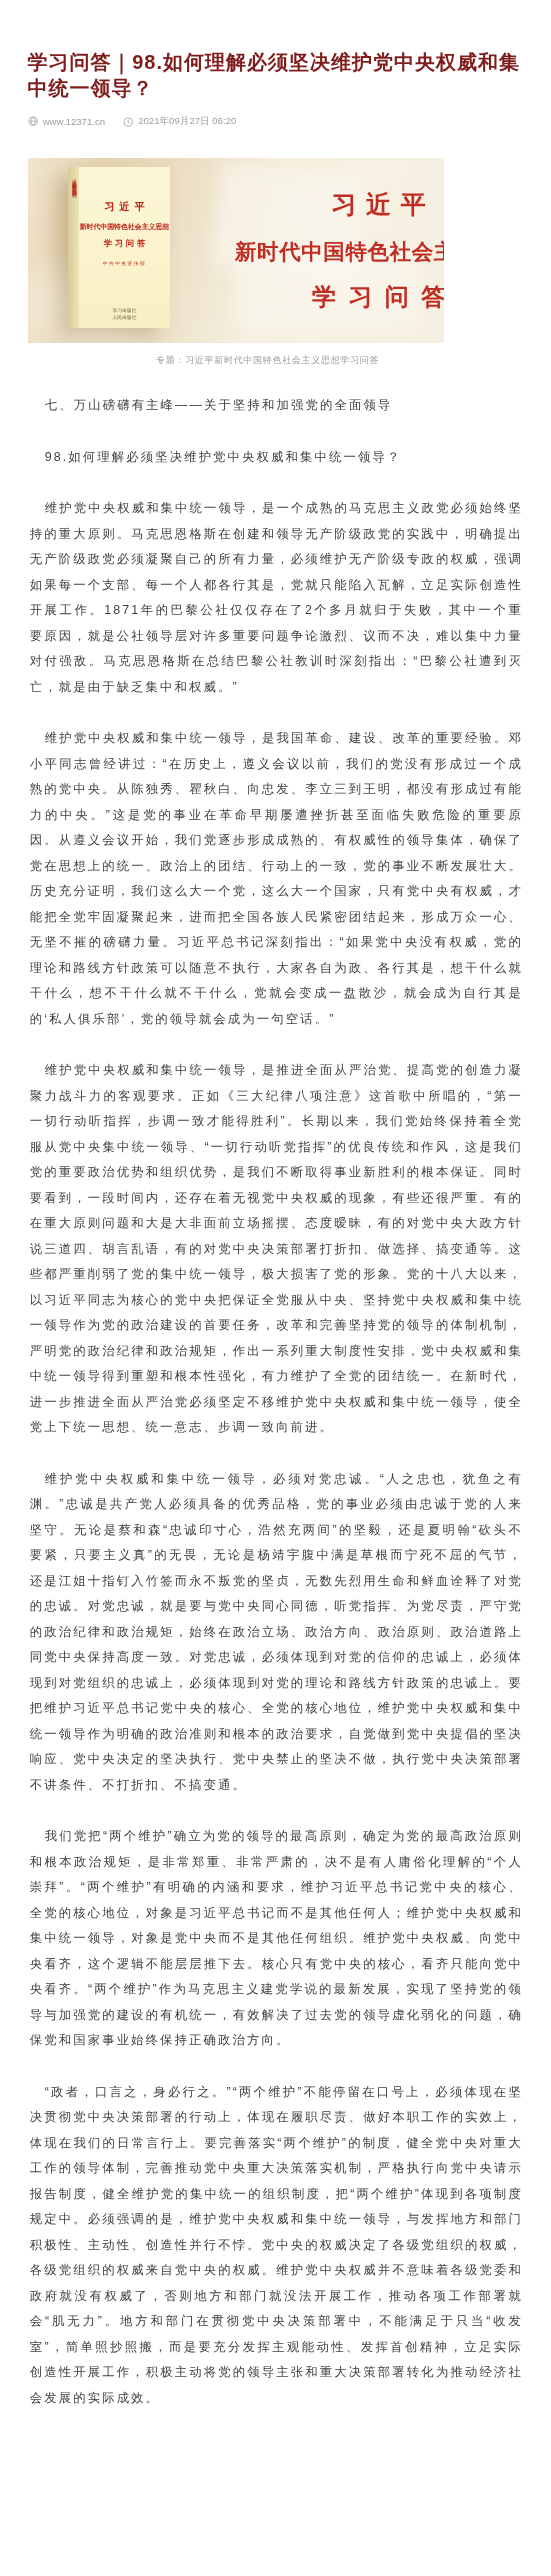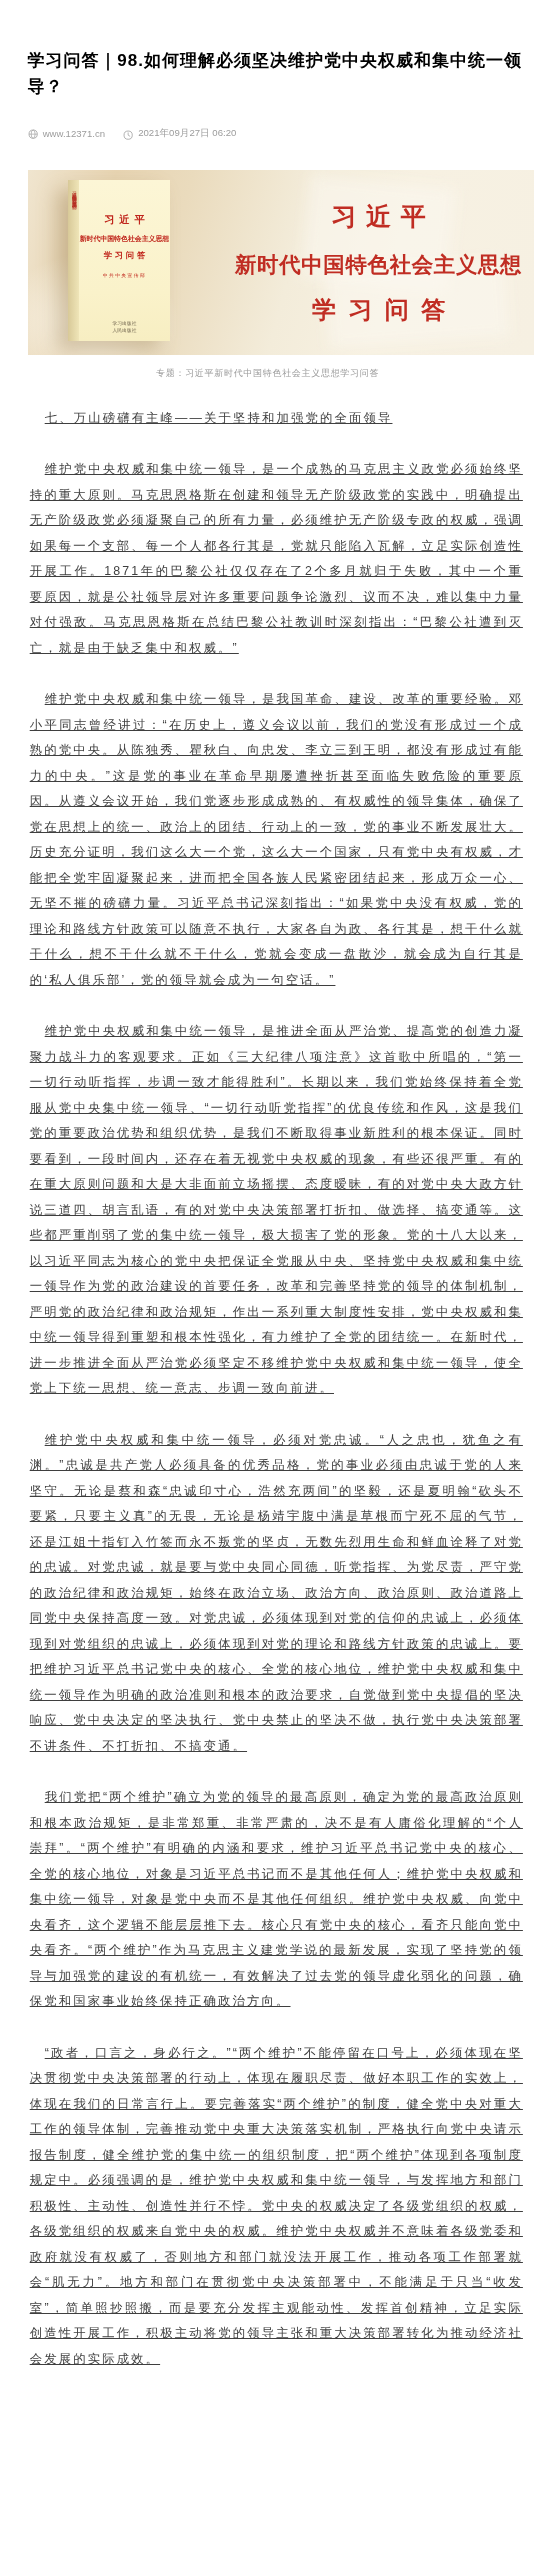--- a/index.html
+++ b/index.html
@@ -6,43 +6,43 @@
   html, body { margin: 0; padding: 0; background: #ffffff; }
   .page {
     width: 551px;
     min-height: 2576px;
     margin: 0 auto;
     padding: 37px 26px 41px 27.6px;
     font-family: "Liberation Sans", "DejaVu Sans", sans-serif;
     background: #ffffff;
   }
   .title {
-    font-size: 17px;
+    font-size: 20px;
     line-height: 25.5px;
     font-weight: bold;
-    color: #000000;
+    color: #7f1d1d;
     letter-spacing: 1px;
   }
   .meta {
     margin-top: 11.7px;
     display: flex;
     align-items: center;
     color: #9c9c9c;
     font-size: 9.6px;
   }
-  .meta-item { display: flex; align-items: flex-end; margin-top: 16px; }
+  .meta-item { display: flex; align-items: flex-end; }
   .meta-item + .meta-item { margin-left: 18px; }
   .meta-item .icon { margin-right: 4.8px; display: inline-flex; }
   .meta-item .icon svg { width: 10.3px; height: 10.3px; display: block; }
 
   
   .banner {
     position: relative;
     margin-top: 30px;
-    width: 506px;
+    width: 416px;
     height: 185px;
     overflow: hidden;
     background: linear-gradient(105deg,
       #f0e5cf 0%, #e7d4b2 16%, #eadbbd 30%,
       #f3ecda 52%, #f7f1e2 70%, #f6f0e2 100%);
   }
   .banner-glow {
     position: absolute; left: -27.6px; top: 83px; width: 179px; height: 138px;
     background: radial-gradient(closest-side, rgba(255,252,244,0.9), rgba(255,252,244,0));
   }
@@ -115,21 +115,20 @@
 
   
   .article { color: #3f3f3f; }
   .article .blk {
     margin: 26px 2.1px 0 2.1px;
     font-size: 12.4px;
     line-height: 25.5px;
     letter-spacing: 2.1px;
     text-indent: 15px;
     text-align: justify;
-    text-decoration: underline;
   }
 </style>
 </head>
 <body>
 
 <div class="page">
 
   <h1 class="title">学习问答｜98.如何理解必须坚决维护党中央权威和集中统一领导？</h1>
 
   <div class="meta">
@@ -179,20 +178,21 @@
       <div class="bh1">习近平</div>
       <div class="bh2">新时代中国特色社会主义思想</div>
       <div class="bh3">学习问答</div>
     </div>
   </div>
 
   <div class="caption">专题：习近平新时代中国特色社会主义思想学习问答</div>
 
   <div class="article">
     <div class="blk">七、万山磅礴有主峰——关于坚持和加强党的全面领导</div>
+    <div class="blk">98.如何理解必须坚决维护党中央权威和集中统一领导？</div>
 
     <p class="blk">维护党中央权威和集中统一领导，是一个成熟的马克思主义政党必须始终坚持的重大原则。马克思恩格斯在创建和领导无产阶级政党的实践中，明确提出无产阶级政党必须凝聚自己的所有力量，必须维护无产阶级专政的权威，强调如果每一个支部、每一个人都各行其是，党就只能陷入瓦解，立足实际创造性开展工作。1871年的巴黎公社仅仅存在了2个多月就归于失败，其中一个重要原因，就是公社领导层对许多重要问题争论激烈、议而不决，难以集中力量对付强敌。马克思恩格斯在总结巴黎公社教训时深刻指出：“巴黎公社遭到灭亡，就是由于缺乏集中和权威。”</p>
     <p class="blk">维护党中央权威和集中统一领导，是我国革命、建设、改革的重要经验。邓小平同志曾经讲过：“在历史上，遵义会议以前，我们的党没有形成过一个成熟的党中央。从陈独秀、瞿秋白、向忠发、李立三到王明，都没有形成过有能力的中央。”这是党的事业在革命早期屡遭挫折甚至面临失败危险的重要原因。从遵义会议开始，我们党逐步形成成熟的、有权威性的领导集体，确保了党在思想上的统一、政治上的团结、行动上的一致，党的事业不断发展壮大。历史充分证明，我们这么大一个党，这么大一个国家，只有党中央有权威，才能把全党牢固凝聚起来，进而把全国各族人民紧密团结起来，形成万众一心、无坚不摧的磅礴力量。习近平总书记深刻指出：“如果党中央没有权威，党的理论和路线方针政策可以随意不执行，大家各自为政、各行其是，想干什么就干什么，想不干什么就不干什么，党就会变成一盘散沙，就会成为自行其是的‘私人俱乐部’，党的领导就会成为一句空话。”</p>
 
 
     <p class="blk">维护党中央权威和集中统一领导，是推进全面从严治党、提高党的创造力凝聚力战斗力的客观要求。正如《三大纪律八项注意》这首歌中所唱的，“第一一切行动听指挥，步调一致才能得胜利”。长期以来，我们党始终保持着全党服从党中央集中统一领导、“一切行动听党指挥”的优良传统和作风，这是我们党的重要政治优势和组织优势，是我们不断取得事业新胜利的根本保证。同时要看到，一段时间内，还存在着无视党中央权威的现象，有些还很严重。有的在重大原则问题和大是大非面前立场摇摆、态度暧昧，有的对党中央大政方针说三道四、胡言乱语，有的对党中央决策部署打折扣、做选择、搞变通等。这些都严重削弱了党的集中统一领导，极大损害了党的形象。党的十八大以来，以习近平同志为核心的党中央把保证全党服从中央、坚持党中央权威和集中统一领导作为党的政治建设的首要任务，改革和完善坚持党的领导的体制机制，严明党的政治纪律和政治规矩，作出一系列重大制度性安排，党中央权威和集中统一领导得到重塑和根本性强化，有力维护了全党的团结统一。在新时代，进一步推进全面从严治党必须坚定不移维护党中央权威和集中统一领导，使全党上下统一思想、统一意志、步调一致向前进。</p>
     <p class="blk">维护党中央权威和集中统一领导，必须对党忠诚。“人之忠也，犹鱼之有渊。”忠诚是共产党人必须具备的优秀品格，党的事业必须由忠诚于党的人来坚守。无论是蔡和森“忠诚印寸心，浩然充两间”的坚毅，还是夏明翰“砍头不要紧，只要主义真”的无畏，无论是杨靖宇腹中满是草根而宁死不屈的气节，还是江姐十指钉入竹签而永不叛党的坚贞，无数先烈用生命和鲜血诠释了对党的忠诚。对党忠诚，就是要与党中央同心同德，听党指挥、为党尽责，严守党的政治纪律和政治规矩，始终在政治立场、政治方向、政治原则、政治道路上同党中央保持高度一致。对党忠诚，必须体现到对党的信仰的忠诚上，必须体现到对党组织的忠诚上，必须体现到对党的理论和路线方针政策的忠诚上。要把维护习近平总书记党中央的核心、全党的核心地位，维护党中央权威和集中统一领导作为明确的政治准则和根本的政治要求，自觉做到党中央提倡的坚决响应、党中央决定的坚决执行、党中央禁止的坚决不做，执行党中央决策部署不讲条件、不打折扣、不搞变通。</p>
     <p class="blk">我们党把“两个维护”确立为党的领导的最高原则，确定为党的最高政治原则和根本政治规矩，是非常郑重、非常严肃的，决不是有人庸俗化理解的“个人崇拜”。“两个维护”有明确的内涵和要求，维护习近平总书记党中央的核心、全党的核心地位，对象是习近平总书记而不是其他任何人；维护党中央权威和集中统一领导，对象是党中央而不是其他任何组织。维护党中央权威、向党中央看齐，这个逻辑不能层层推下去。核心只有党中央的核心，看齐只能向党中央看齐。“两个维护”作为马克思主义建党学说的最新发展，实现了坚持党的领导与加强党的建设的有机统一，有效解决了过去党的领导虚化弱化的问题，确保党和国家事业始终保持正确政治方向。</p>
     <p class="blk">“政者，口言之，身必行之。”“两个维护”不能停留在口号上，必须体现在坚决贯彻党中央决策部署的行动上，体现在履职尽责、做好本职工作的实效上，体现在我们的日常言行上。要完善落实“两个维护”的制度，健全党中央对重大工作的领导体制，完善推动党中央重大决策落实机制，严格执行向党中央请示报告制度，健全维护党的集中统一的组织制度，把“两个维护”体现到各项制度规定中。必须强调的是，维护党中央权威和集中统一领导，与发挥地方和部门积极性、主动性、创造性并行不悖。党中央的权威决定了各级党组织的权威，各级党组织的权威来自党中央的权威。维护党中央权威并不意味着各级党委和政府就没有权威了，否则地方和部门就没法开展工作，推动各项工作部署就会“肌无力”。地方和部门在贯彻党中央决策部署中，不能满足于只当“收发室”，简单照抄照搬，而是要充分发挥主观能动性、发挥首创精神，立足实际创造性开展工作，积极主动将党的领导主张和重大决策部署转化为推动经济社会发展的实际成效。</p>
   </div>

